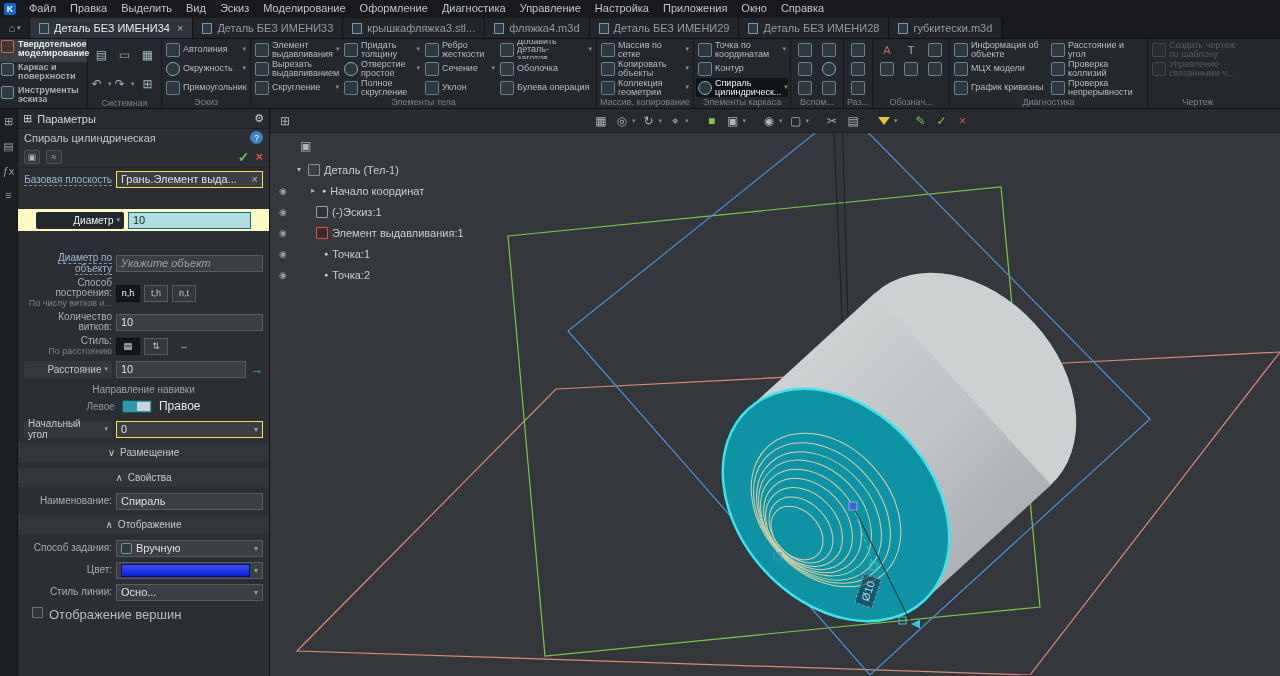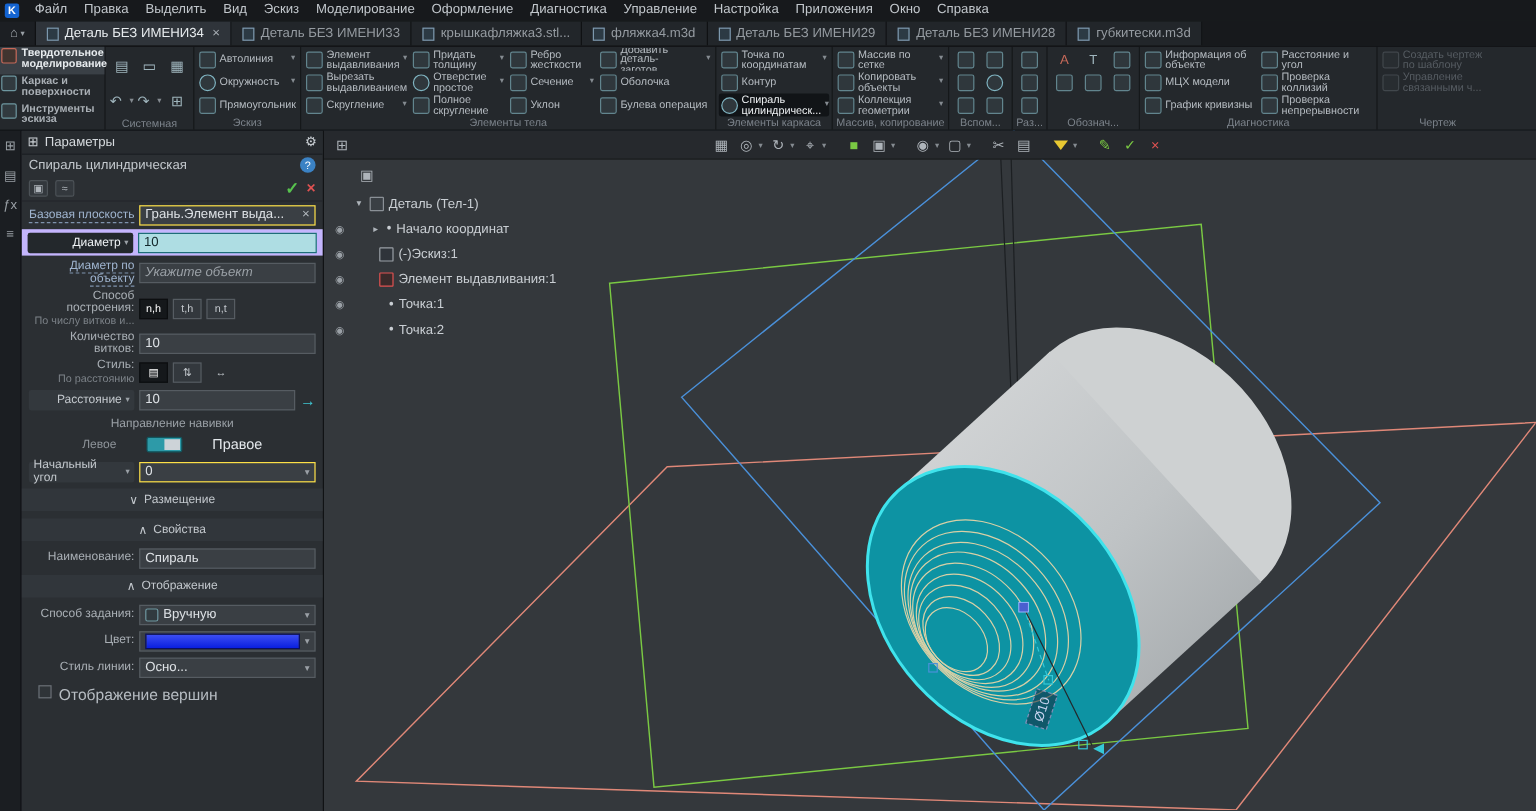--- a/index.html
+++ b/index.html
@@ -62,30 +62,30 @@
 .plab{width:88px;text-align:right;font-size:10px;color:#a9afb5;flex:none;line-height:10px}
 .plab small{display:block;color:#7c8288;font-size:9px}
 .plink{width:88px;text-align:right;font-size:10px;color:#9fb4cf;flex:none;line-height:11px}
 .plink u{text-decoration:none;border-bottom:1px dashed #7f93ad}
 .pin{flex:1;height:17px;background:#3a3f44;border:1px solid #565c62;color:#dde1e5;font-size:11px;padding:0 4px;font-family:"Liberation Sans",sans-serif;min-width:0}
 .pin::placeholder{font-style:italic;color:#9aa0a6}
 .pval{flex:1;height:17px;background:#3a3f44;border:1px solid #fde047;display:flex;align-items:center;padding:0 4px;font-size:11px;color:#dde1e5;gap:3px;min-width:0}
 .pval b{font-weight:normal;flex:1;overflow:hidden;white-space:nowrap}
 .pval .x{color:#b6bcc2;flex:none}
 .pval .cv{margin-left:auto;font-size:8px;color:#9aa0a6;flex:none}
-.tealrow{background:#c4b5fd;margin:1px 0;padding:2px 5px}
+.tealrow{background:#fef9c3;margin:19px 0;padding:2px 18px}
 .chip{width:88px;height:17px;background:#23282c;color:#eef2f4;font-size:10px;display:flex;align-items:center;justify-content:flex-end;gap:3px;padding:0 4px;flex:none;border-radius:2px}
 .chip::after{content:"▾";font-size:7px;color:#9aa0a6}
 .tealrow .pin{background:#aedde3;border-color:#1d6d78;color:#14282c}
 .tbt{width:24px;height:17px;border:1px solid #565c62;background:#33383d;color:#c3c8cd;font-size:9px;display:flex;align-items:center;justify-content:center}
 .tbt.on{background:#15181b;color:#fff;border-color:#0c0e10}
 .arrowbtn{color:#3fc8d4;font-size:13px;flex:none}
 .sect{height:19px;margin:3px 0;background:#31363b;display:flex;align-items:center;justify-content:center;gap:5px;color:#c3c8cd;font-size:10px}
 .centerlbl{text-align:center;color:#9aa0a6;font-size:10px;padding:4px 0 1px}
-.swrow{display:flex;align-items:center;justify-content:center;gap:25px;padding:3px 0 5px}
+.swrow{display:flex;align-items:center;justify-content:center;gap:7px;padding:3px 0 5px}
 .switch{width:30px;height:13px;background:#2d9aa8;border:1px solid #11565e;position:relative;border-radius:2px}
 .switch .thumb{position:absolute;right:1px;top:1px;width:13px;height:9px;background:#cdd3d8}
 .swl{font-size:10px;color:#8f959b}.swr{font-size:12px;color:#e4e8ec}
 .drop{flex:1;height:17px;background:#3a3f44;border:1px solid #565c62;display:flex;align-items:center;gap:4px;padding:0 4px;font-size:11px;color:#dde1e5;min-width:0}
 .drop::after{content:"▾";font-size:8px;color:#9aa0a6;margin-left:auto}
 .swatch{flex:1;height:13px;background:linear-gradient(180deg,#3c4ef2,#0a1fe0);border:1px solid #0a1060}
 .cbx{width:11px;height:11px;border:1px solid #6b7177;background:#2f3438;flex:none}
 .cbrow{display:flex;align-items:flex-start;gap:6px;padding:4px 6px 0 14px;color:#b6bcc2;font-size:13px}
 
 .viewport{flex:1;position:relative;background:#34383c;min-width:0}
@@ -275,53 +275,53 @@
         </div>
       </div>
       <div class="rlabelrow">Элементы тела</div>
     </div>
 
     <div class="rgroup">
       <div class="rcols">
           <div class="rcol w92">
         <div class="ritem car">
               <i class="ric"></i>
+              <b>Массив по сетке</b>
+            </div>
+        <div class="ritem car">
+              <i class="ric"></i>
+              <b>Копировать объекты</b>
+            </div>
+        <div class="ritem car">
+              <i class="ric"></i>
+              <b>Коллекция геометрии</b>
+            </div>
+      </div>
+        </div>
+      <div class="rlabelrow">Массив, копирование</div>
+    </div>
+
+    <div class="rgroup">
+      <div class="rcols">
+          <div class="rcol w92">
+        <div class="ritem car">
+              <i class="ric"></i>
               <b>Точка по координатам</b>
             </div>
         <div class="ritem">
               <i class="ric"></i>
               <b>Контур</b>
             </div>
         <div class="ritem on car">
               <i class="ric rnd"></i>
               <b>Спираль цилиндрическ...</b>
             </div>
       </div>
         </div>
       <div class="rlabelrow">Элементы каркаса</div>
-    </div>
-
-    <div class="rgroup">
-      <div class="rcols">
-          <div class="rcol w92">
-        <div class="ritem car">
-              <i class="ric"></i>
-              <b>Массив по сетке</b>
-            </div>
-        <div class="ritem car">
-              <i class="ric"></i>
-              <b>Копировать объекты</b>
-            </div>
-        <div class="ritem car">
-              <i class="ric"></i>
-              <b>Коллекция геометрии</b>
-            </div>
-      </div>
-        </div>
-      <div class="rlabelrow">Массив, копирование</div>
     </div>
 
     <div class="rgroup">
       <div class="icongrid g2" style="flex:1">
         <i class="ric"></i>
           <i class="ric"></i>
         <i class="ric"></i>
           <i class="ric rnd"></i>
         <i class="ric"></i>
           <i class="ric"></i>

